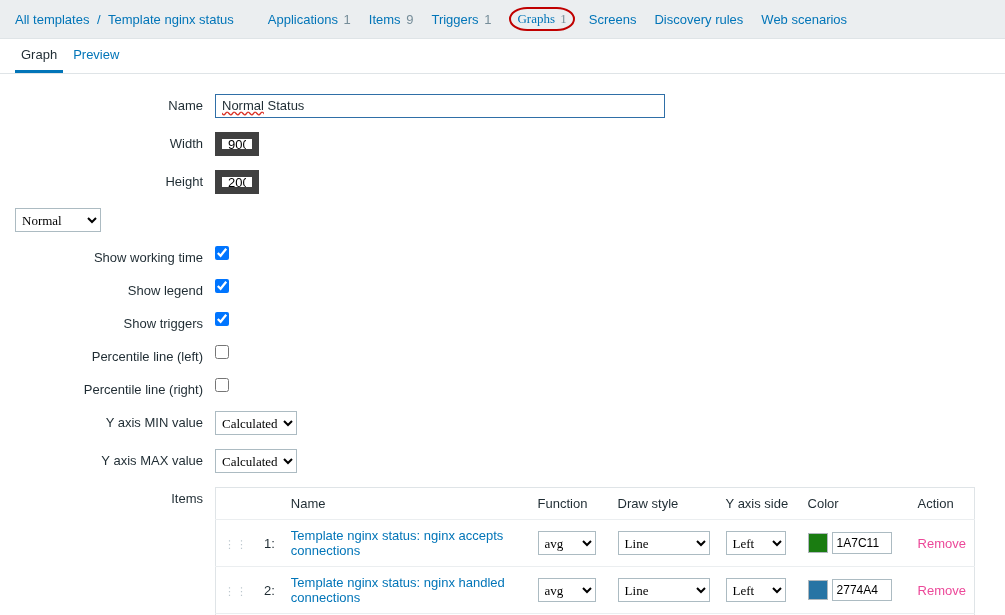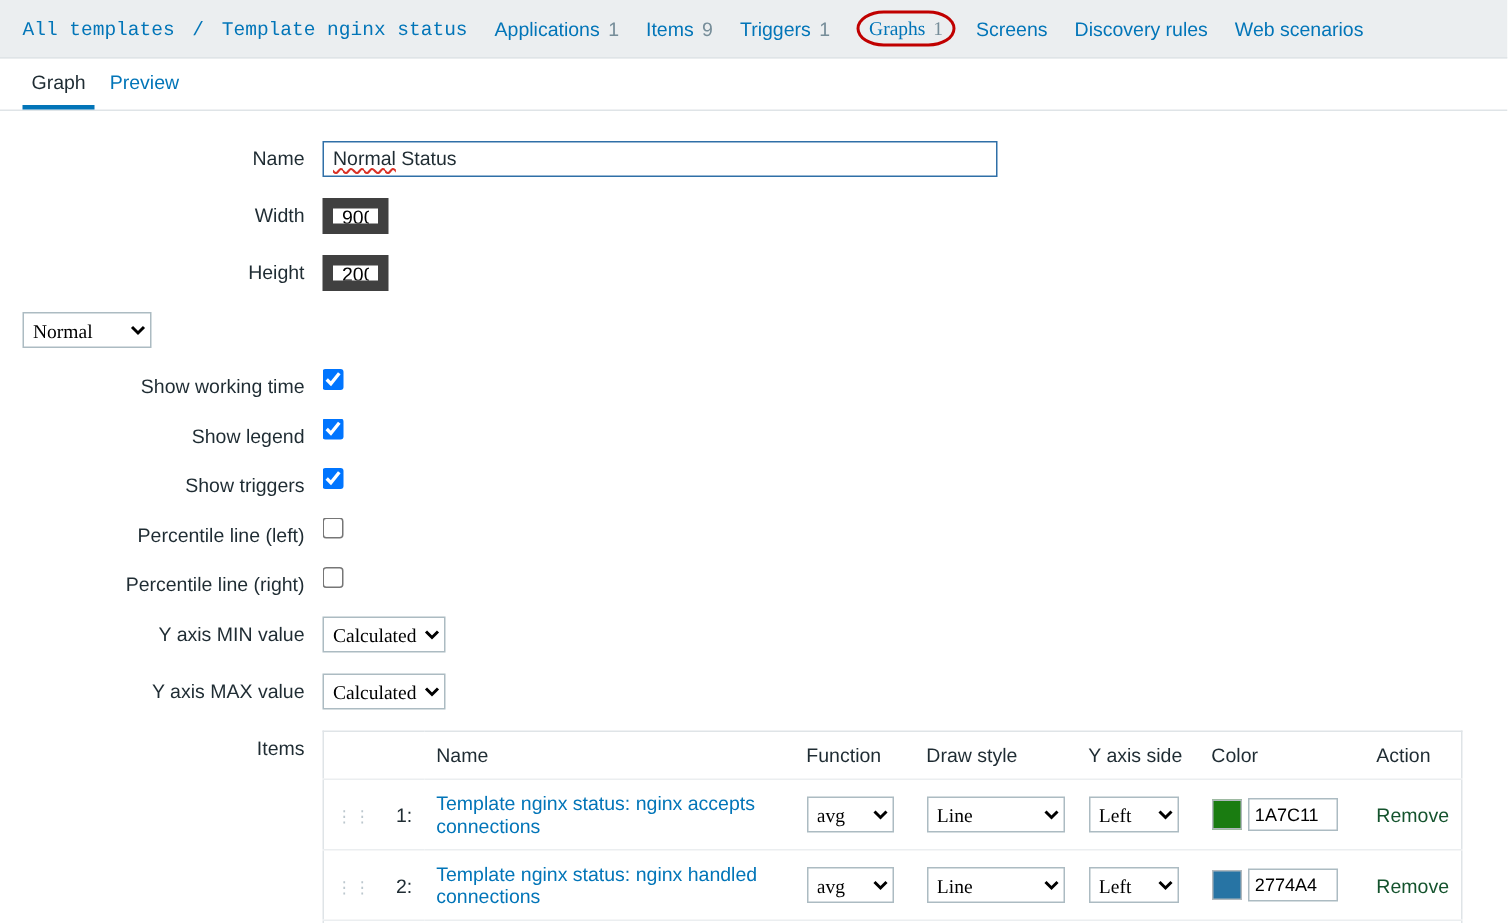--- a/index.html
+++ b/index.html
@@ -109,31 +109,31 @@
     margin-right: 4px;
   }
   .color-input {
     border: 1px solid #acbbc2;
     height: 22px;
     width: 60px;
     padding: 1px 4px;
     font-size: 12px;
     vertical-align: middle;
   }
-  .remove-link, .add-link { color: #14532d; cursor: pointer; }
+  .remove-link, .add-link { color: #ec4899; cursor: pointer; }
   .redsquiggle {
     text-decoration: underline wavy #d93025;
     text-decoration-skip-ink: none;
   }
 </style>
 </head>
 <body>
 
 <div class="topbar">
-  <span class="bc-item" style="margin-right:0;font-family:Liberation Mono, monospace;">
+  <span class="bc-item" style="margin-right:16px;">
     <a class="bc-link">All templates</a>
     <span class="bc-sep">/</span>
     <a class="bc-link">Template nginx status</a>
   </span>
   <span style="width:18px;"></span>
   <span class="bc-item">
     <span class="bc-link">Applications</span>
     <span class="bc-count">1</span>
   </span>
   <span class="bc-item">

